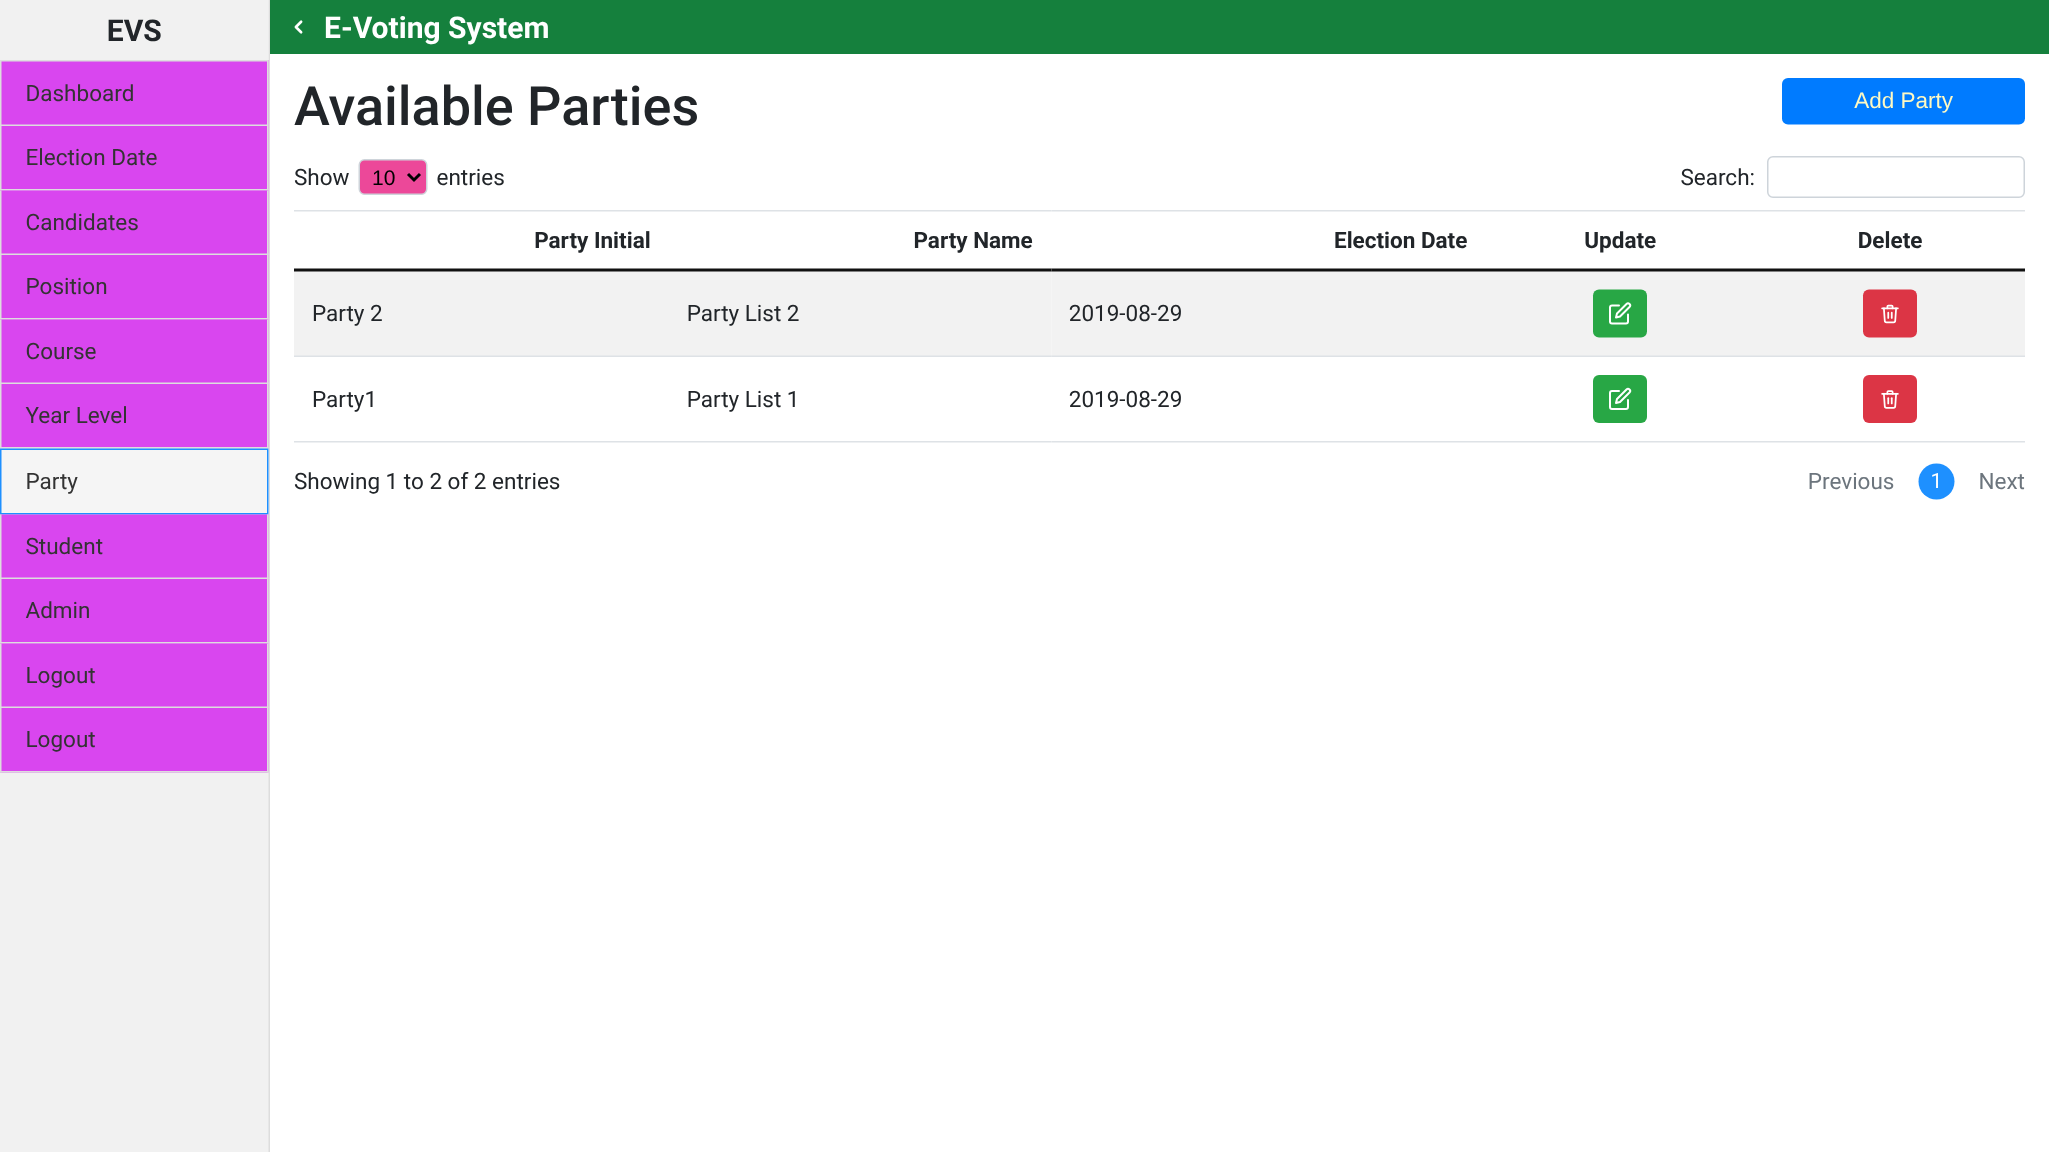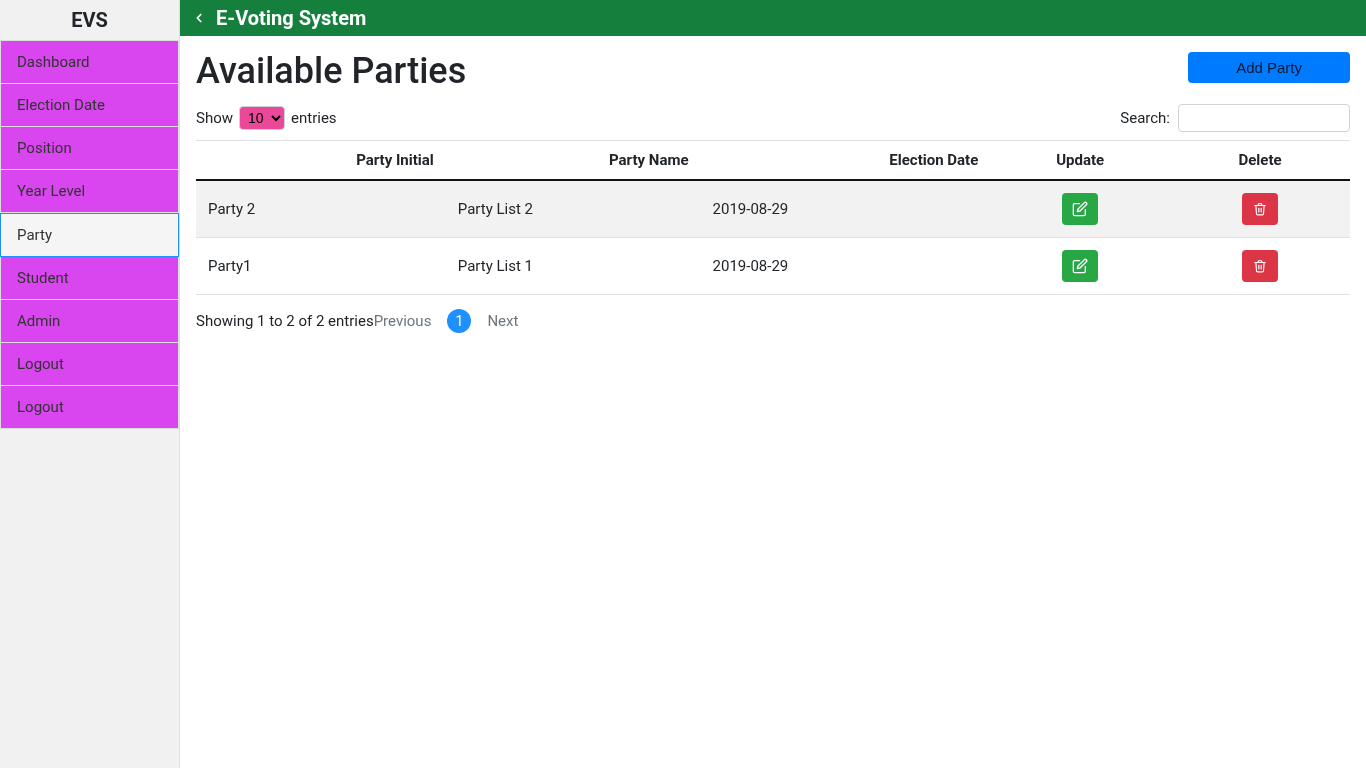--- a/index.html
+++ b/index.html
@@ -53,21 +53,21 @@
     align-items: center;
     padding: 0 12px;
   }
   .topbar .back-icon { margin-right: 10px; display: flex; align-items: center; cursor: pointer; }
   .topbar .title { font-weight: 700; font-size: 20px; }
   .content { padding: 14px 16px 16px 16px; }
   .heading-row { display: flex; justify-content: space-between; align-items: flex-start; margin-bottom: 12px; }
   .page-title { font-size: 36px; font-weight: 500; }
   .add-btn {
     background: #007bff;
-    color: #0f172a;
+    color: #fef9c3;
     border: none;
     border-radius: 4px;
     padding: 7px 48px;
     font-size: 15px;
     cursor: pointer;
     margin-top: 2px;
   }
   .controls-row { display: flex; justify-content: space-between; align-items: center; margin-bottom: 8px; font-size: 15px; color: #212529; }
   .length-control { display: flex; align-items: center; gap: 6px; }
   .length-select {
@@ -110,21 +110,21 @@
     width: 36px;
     height: 32px;
     border: none;
     border-radius: 4px;
     cursor: pointer;
     color: #fff;
   }
   .btn-green { background: #28a745; }
   .btn-red { background: #dc3545; }
   .cell-center { text-align: center; }
-  .footer-row { display: flex; justify-content: flex-start; align-items: center; margin-top: 14px; font-size: 15px; }
+  .footer-row { display: flex; justify-content: space-between; align-items: center; margin-top: 14px; font-size: 15px; }
   .pagination { display: flex; align-items: center; gap: 16px; color: #6c757d; }
   .page-num {
     display: inline-flex;
     align-items: center;
     justify-content: center;
     width: 24px;
     height: 24px;
     border-radius: 50%;
     background: #1e90ff;
     color: #fff;
@@ -137,21 +137,23 @@
 <body>
 
 <div class="layout">
   <aside class="sidebar">
     <div class="sidebar-top">
       <span>EVS</span>
     </div>
     <ul class="sidebar-list">
       <li class="sidebar-item"><span>Dashboard</span></li>
       <li class="sidebar-item"><span>Election Date</span></li>
+      <li class="sidebar-item"><span>Candidates</span></li>
       <li class="sidebar-item"><span>Position</span></li>
+      <li class="sidebar-item"><span>Course</span></li>
       <li class="sidebar-item"><span>Year Level</span></li>
       <li class="sidebar-item active"><span>Party</span></li>
       <li class="sidebar-item"><span>Student</span></li>
       <li class="sidebar-item"><span>Admin</span></li>
       <li class="sidebar-item"><span>Logout</span></li>
       <li class="sidebar-item"><span>Logout</span></li>
     </ul>
   </aside>
 
   <main class="main">

